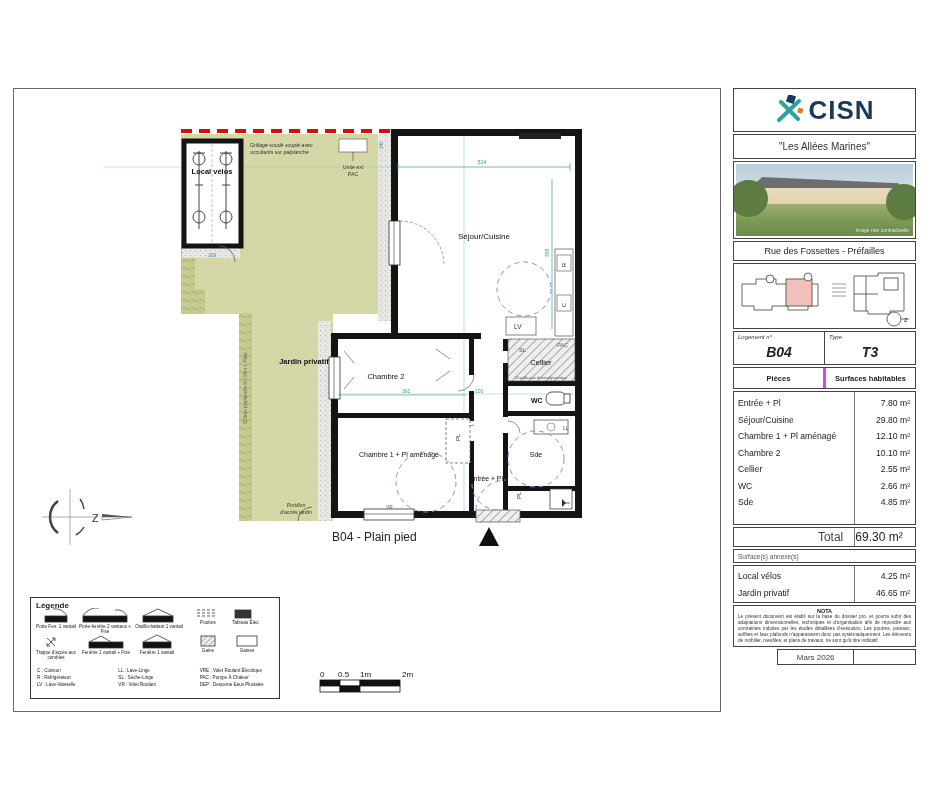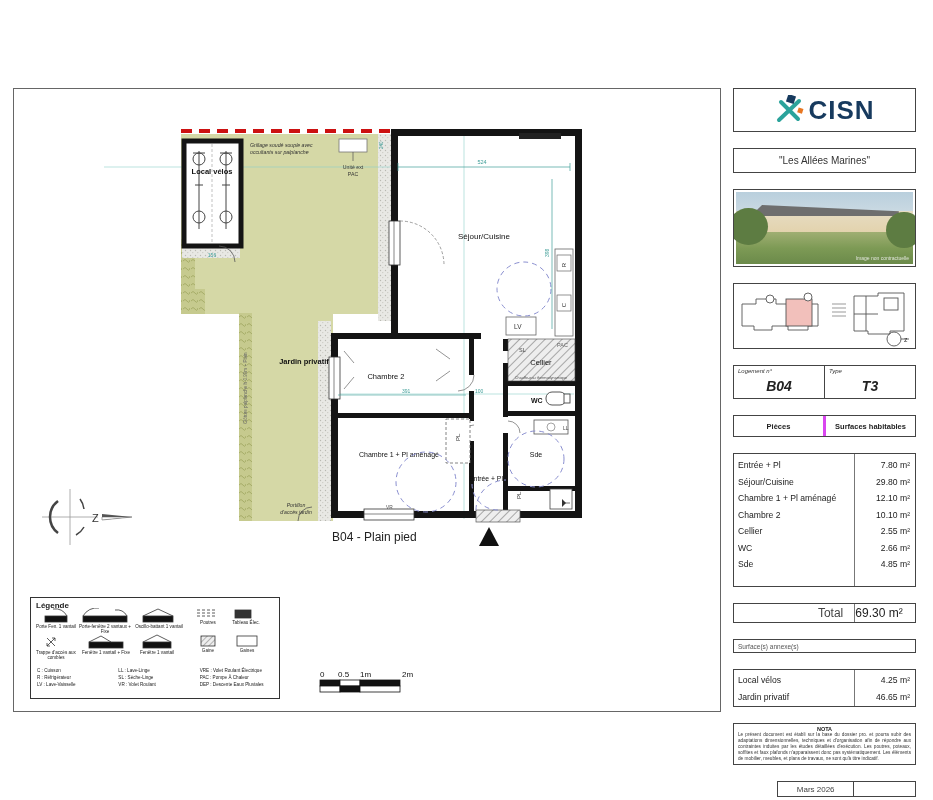--- a/index.html
+++ b/index.html
@@ -14,21 +14,21 @@
     border:1px solid #333;background:#fff;font-size:4.6px;color:#222;}
   .legend-title{position:absolute;left:5px;top:3px;font-size:8px;font-weight:bold;}
   .lg-item{position:absolute;text-align:center;line-height:1.15;}
   .lg-abbrev{position:absolute;left:6px;top:70px;width:236px;display:flex;gap:8px;}
   .lg-abbrev .col{flex:1;line-height:1.5;white-space:nowrap;font-size:4.6px;}
   .compass{position:absolute;left:26px;top:398px;}
   .scalebar{position:absolute;left:300px;top:578px;}
 
   
   .right-panel{position:absolute;left:733px;top:88px;width:183px;height:624px;
-    display:flex;flex-direction:column;gap:16px;}
+    display:flex;flex-direction:column;gap:2px;}
   .rp-box{border:1px solid #444;background:#fff;position:relative;flex:0 0 auto;box-sizing:border-box;}
   .cisn-box{height:44px;display:flex;align-items:center;justify-content:center;gap:4px;}
   .cisn-word{font-size:26px;font-weight:bold;color:#173a5e;letter-spacing:1px;}
   .marines-box{height:25px;display:flex;align-items:center;justify-content:center;
     font-size:10px;color:#333;}
   .photo-box{height:78px;overflow:hidden;}
   .photo{position:absolute;inset:2px;background:
     linear-gradient(180deg,#b9cfdd 0%,#c9d9e2 26%,#e6dcc2 27%,#e3d3ae 55%,#9fae72 56%,#7d9a55 78%,#6b8a4a 100%);}
   .roof{position:absolute;left:8%;top:18%;width:84%;height:16%;background:#6e6e6e;
     clip-path:polygon(0 100%,8% 0,100% 55%,100% 100%);}
@@ -376,20 +376,23 @@
 
     <div class="rp-box photo-box">
       <div class="photo">
         <div class="roof"></div>
         <div class="tree1"></div>
         <div class="tree2"></div>
         <div class="photo-caption">Image non contractuelle</div>
       </div>
     </div>
 
+    <div class="rp-box address-box">
+      <span>Rue des Fossettes - Préfailles</span>
+    </div>
 
 
     <div class="rp-box keyplan-box">
       <svg width="181" height="64" viewBox="0 0 181 64">
         <g stroke="#555" stroke-width="0.9" fill="#fff">
           <path d="M8,20 h14 v-5 h20 v5 h12 v-4 h18 v4 h12 v22 h-10 v4 h-20 v-4 h-16 v4 h-18 v-4 h-12 z"></path>
           <rect x="52" y="15" width="26" height="27" fill="#f2c0bb"></rect>
           <circle cx="36" cy="15" r="4" fill="#fff"></circle>
           <circle cx="74" cy="13" r="4" fill="#fff"></circle>
           <g stroke-width="0.6">

